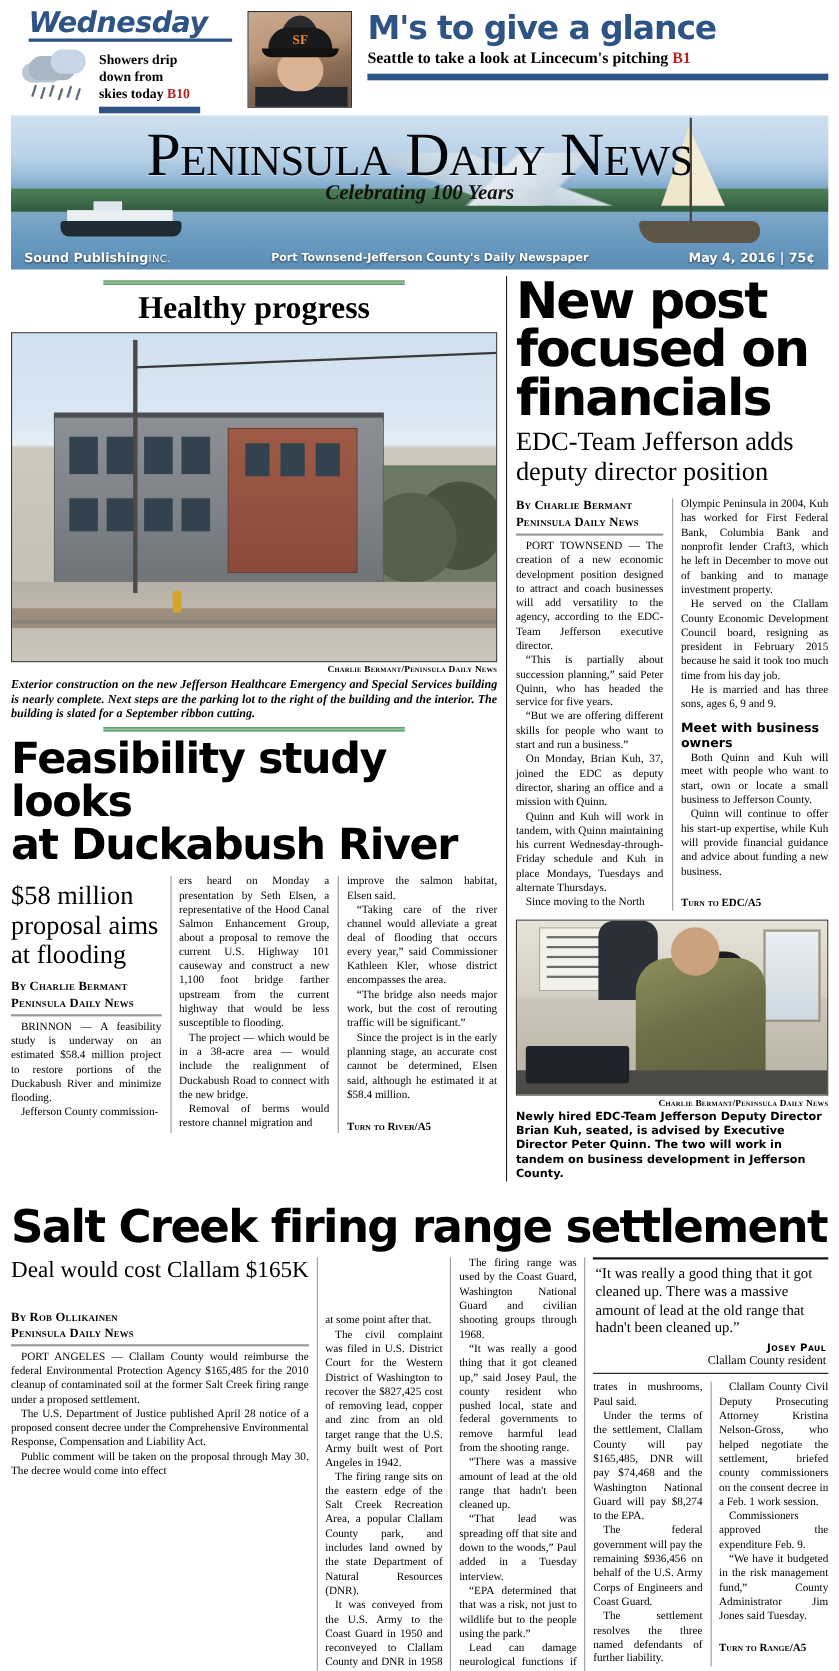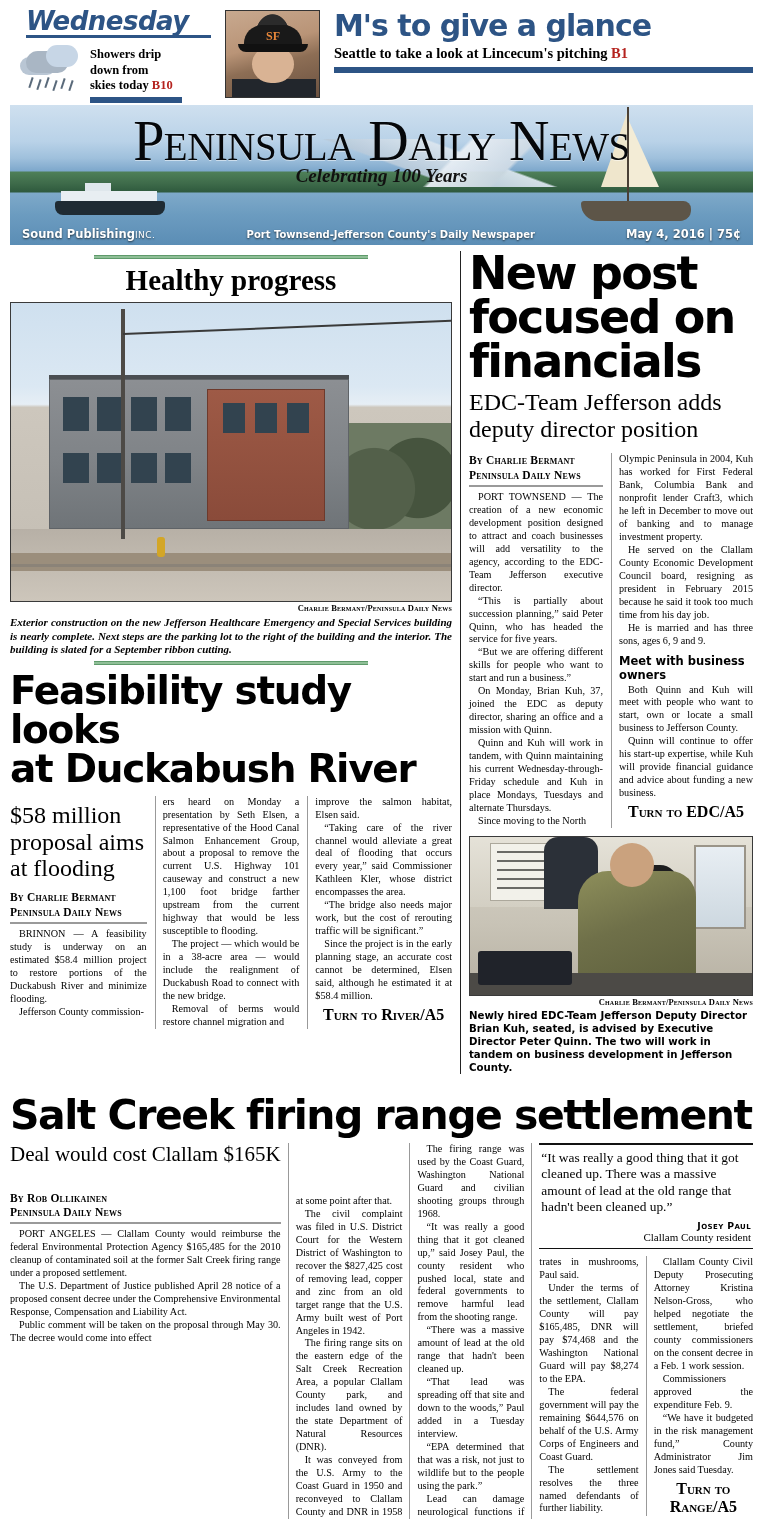--- a/index.html
+++ b/index.html
@@ -187,21 +187,21 @@
 
   .body-col { font-family:"Liberation Serif", serif; font-size:10.2px; line-height:1.27; text-align:justify; }
   .body-col p { text-indent:9px; margin:0; }
   .body-col p.noind { text-indent:0; }
   .subhead {
     font-family:"DejaVu Sans", sans-serif; font-weight:bold; font-size:11.5px;
     margin:6px 0 2px 0; text-align:left;
   }
   .turnto {
     font-family:"Liberation Serif", serif; font-variant:small-caps; font-weight:bold;
-    font-size:16px; text-align:center; margin-top:3px;
+    font-size:10px; text-align:left; margin-top:16px;
   }
 
   .colset { display:flex; gap:8px; }
   .colset > div { flex:1; }
   .vrule { border-left:1px solid #999; padding-left:7px; }
 
   
   .pullquote { border-top:2px solid #111; border-bottom:1px solid #111; padding:5px 2px 5px 2px; }
   .pq-text { font-family:"Liberation Serif", serif; font-size:13.4px; line-height:1.22; }
   .pq-attr { text-align:right; font-family:"DejaVu Sans", sans-serif; font-weight:bold; font-size:9.3px; font-variant:small-caps; margin-top:5px; letter-spacing:.4px;}
@@ -458,21 +458,21 @@
         <div class="pullquote">
           <div class="pq-text">“It was really a good thing that it got cleaned up. There was a massive amount of lead at the old range that hadn't been cleaned up.”</div>
           <div class="pq-attr">Josey Paul</div>
           <div class="pq-attr2">Clallam County resident</div>
         </div>
         <div class="colset" style="margin-top:7px; gap:7px;">
           <div>
             <div class="body-col">
               <p class="noind">trates in mushrooms, Paul said.</p>
               <p>Under the terms of the settlement, Clallam County will pay $165,485, DNR will pay $74,468 and the Washington National Guard will pay $8,274 to the EPA.</p>
-              <p>The federal government will pay the remaining $644,576 on behalf of the U.S. Army Corps of Engineers and Coast Guard.</p>
+              <p>The federal government will pay the remaining $936,456 on behalf of the U.S. Army Corps of Engineers and Coast Guard.</p>
               <p>The settlement resolves the three named defendants of further liability.</p>
             </div>
           </div>
           <div class="vrule">
             <div class="body-col">
               <p>Clallam County Civil Deputy Prosecuting Attorney Kristina Nelson-Gross, who helped negotiate the settlement, briefed county commissioners on the consent decree in a Feb. 1 work session.</p>
               <p>Commissioners approved the expenditure Feb. 9.</p>
               <p>“We have it budgeted in the risk management fund,” County Administrator Jim Jones said Tuesday.</p>
             </div>
             <div class="turnto">Turn to Range/A5</div>

